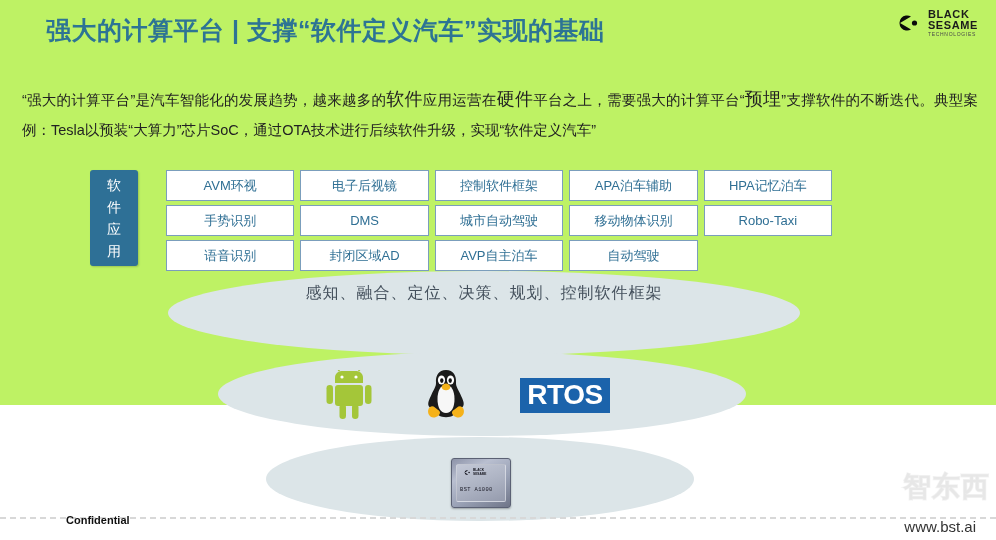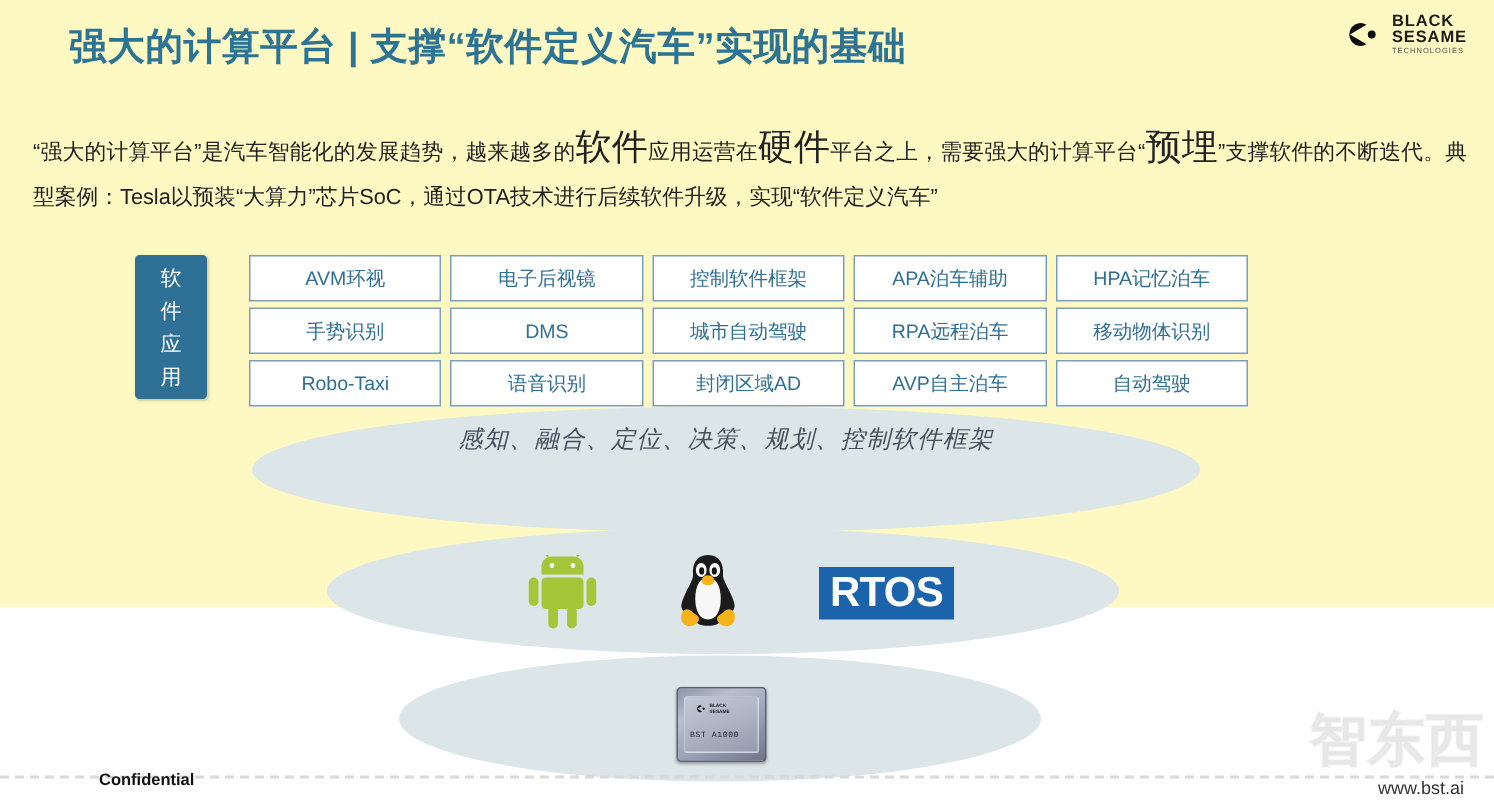--- a/index.html
+++ b/index.html
@@ -5,21 +5,21 @@
   * { box-sizing: border-box; margin: 0; padding: 0; }
   html, body {
     width: 996px; height: 540px;
     background: #ffffff;
     font-family: "Liberation Sans", "DejaVu Sans", sans-serif;
     overflow: hidden;
   }
   #slide {
     position: relative;
     width: 996px; height: 405px;
-    background: #fef9c3;
+    background: #bef264;
   }
 
   
   .title {
     position: absolute;
     left: 46px; top: 14px;
     font-size: 25px;
     font-weight: bold;
     letter-spacing: 0.5px;
     color: #2d7494;
@@ -51,41 +51,40 @@
   .intro {
     position: absolute;
     left: 22px; top: 84px;
     width: 956px;
     font-size: 14.5px;
     line-height: 30px;
     color: #222222;
     text-align: justify;
     text-align-last: left;
   }
-  .intro .big { font-size: 24px; }
+  .intro .big { font-size: 18px; }
 
   
   .ellipse {
     position: absolute;
     background: #dce5e8;
     border-radius: 50%;
   }
   .ell-1 { left: 168px; top: 271px; width: 632px; height: 84px; }
   .ell-2 { left: 218px; top: 352px; width: 528px; height: 84px; }
   .ell-3 { left: 266px; top: 437px; width: 428px; height: 84px; }
 
   .ell-label {
     position: absolute;
     left: 168px; top: 283px;
     width: 632px;
     text-align: center;
     font-size: 16px;
     color: #44505c;
     letter-spacing: 1px;
-    font-style: italic;
   }
 
   
   .app-tab {
     position: absolute;
     left: 90px; top: 170px;
     width: 48px; height: 96px;
     background: #2e7096;
     border-radius: 3px;
     color: #ffffff;
@@ -115,21 +114,21 @@
     font-size: 13px;
     display: flex;
     align-items: center;
     justify-content: center;
     white-space: nowrap;
   }
 
   
   .os-row {
     position: absolute;
-    left: 230px; top: 360px;
+    left: 204px; top: 360px;
     width: 528px; height: 70px;
     display: flex;
     align-items: center;
     justify-content: center;
     gap: 52px;
   }
   .os-item { display: flex; align-items: center; justify-content: center; }
   .rtos-badge {
     background: #1b63ab;
     color: #ffffff;
@@ -182,27 +181,27 @@
   .confidential {
     position: absolute;
     left: 66px; top: 514px;
     font-size: 11px;
     font-weight: bold;
     color: #111111;
   }
   .site {
     position: absolute;
     right: 20px; top: 518px;
-    font-size: 12px;
+    font-size: 15px;
     color: #333333;
   }
   .watermark {
     position: absolute;
     right: 6px; top: 468px;
-    font-size: 38px;
+    font-size: 28px;
     font-weight: bold;
     letter-spacing: 1px;
     color: rgba(0,0,0,0.045);
     -webkit-text-stroke: 1.4px rgba(0,0,0,0.05);
     pointer-events: none;
     white-space: nowrap;
   }
 </style>
 </head>
 <body>
@@ -240,21 +239,20 @@
 
   <div class="grid">
     <div class="cell">AVM环视</div>
     <div class="cell">电子后视镜</div>
     <div class="cell">控制软件框架</div>
     <div class="cell">APA泊车辅助</div>
     <div class="cell">HPA记忆泊车</div>
     <div class="cell">手势识别</div>
     <div class="cell">DMS</div>
     <div class="cell">城市自动驾驶</div>
-    <div class="cell">RPA远程泊车</div>
     <div class="cell">移动物体识别</div>
     <div class="cell">Robo-Taxi</div>
     <div class="cell">语音识别</div>
     <div class="cell">封闭区域AD</div>
     <div class="cell">AVP自主泊车</div>
     <div class="cell">自动驾驶</div>
   </div>
 
   <div class="ell-label">感知、融合、定位、决策、规划、控制软件框架</div>
 

